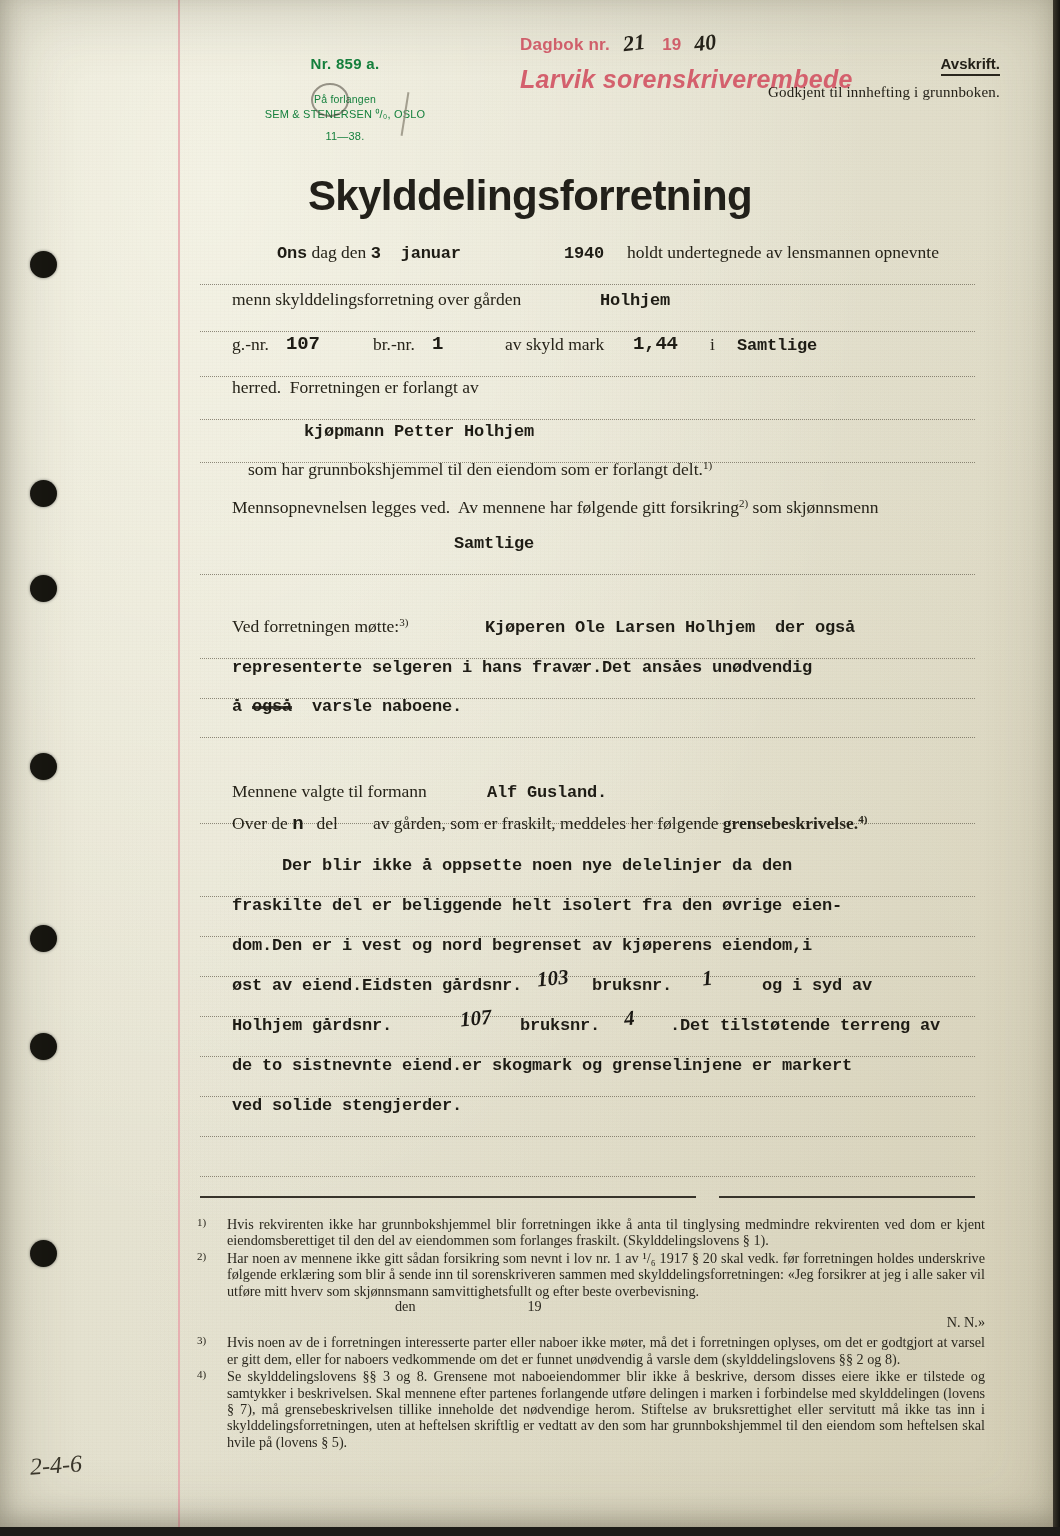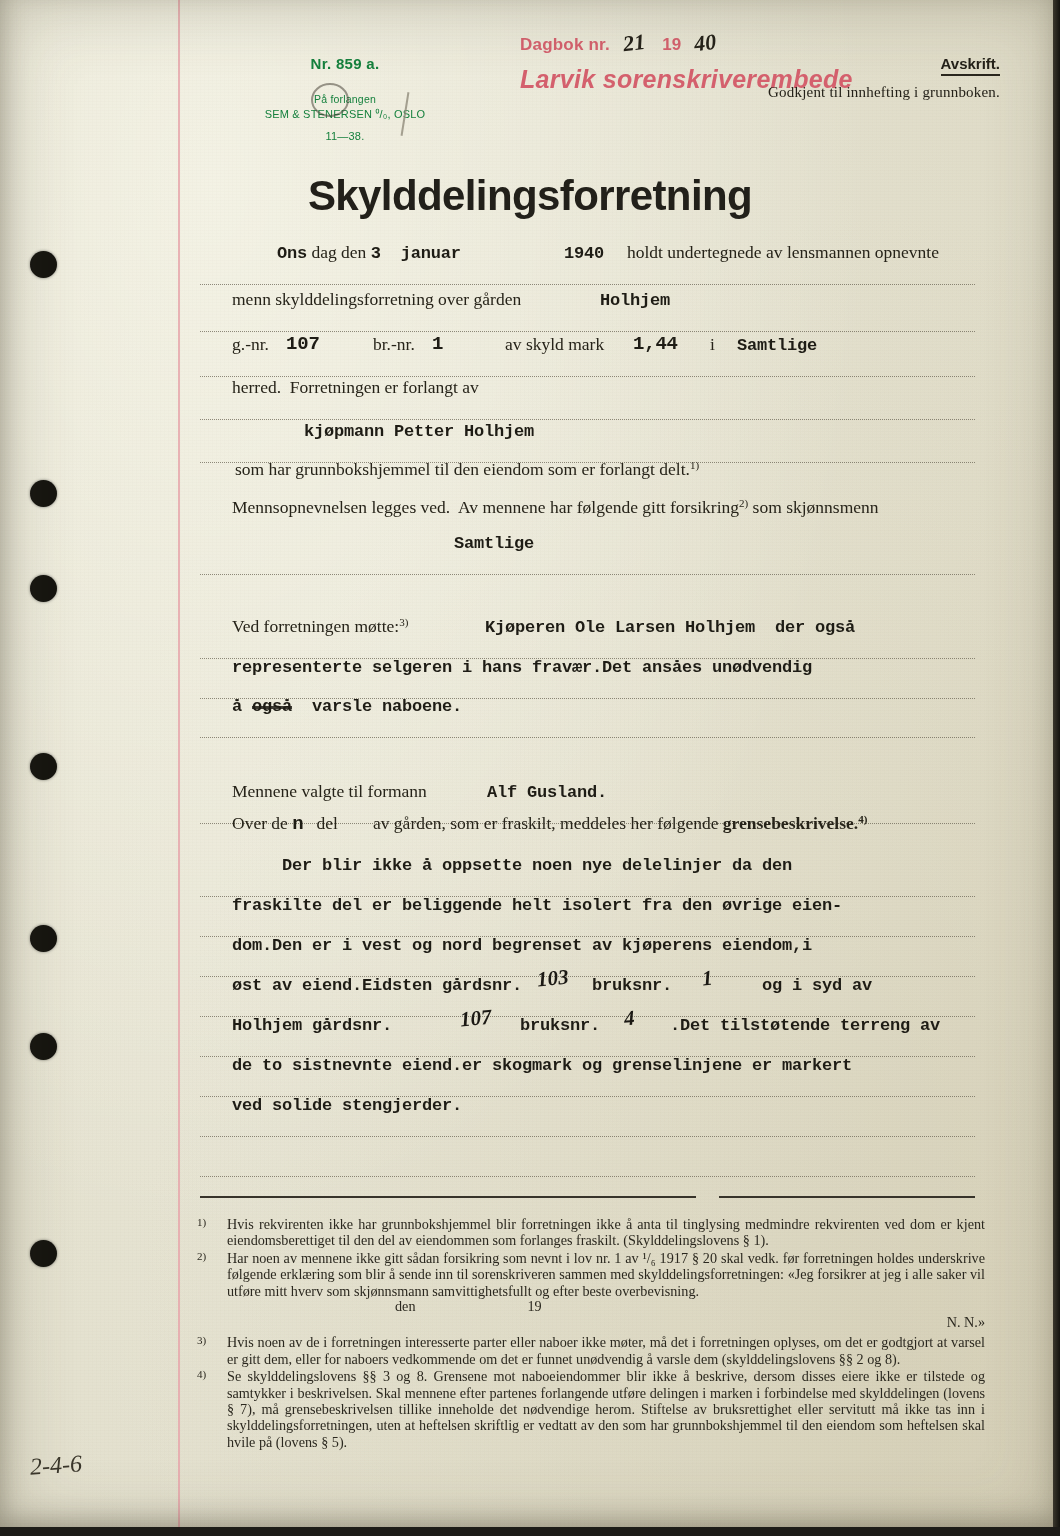--- a/index.html
+++ b/index.html
@@ -197,21 +197,21 @@
     </div>
 
     <div class="row" style="top:428px">
       <div class="rule"></div>
       <div class="ln" style="left:72px">
         <span class="tw">kjøpmann Petter Holhjem</span>
       </div>
     </div>
 
     <div class="row" style="top:467px">
-      <div class="ln" style="left:3px">
+      <div class="ln" style="left:16px">
         <span class="pr">som har grunnbokshjemmel til den eiendom som er forlangt delt.</span><span class="pr sup">1)</span>
       </div>
     </div>
 
     <div class="row" style="top:505px">
       <div class="ln" style="left:0">
         <span class="pr">Mennsopnevnelsen legges ved.  Av mennene har følgende gitt forsikring</span><span class="pr sup">2)</span><span class="pr"> som skjønnsmenn</span>
       </div>
     </div>
 

